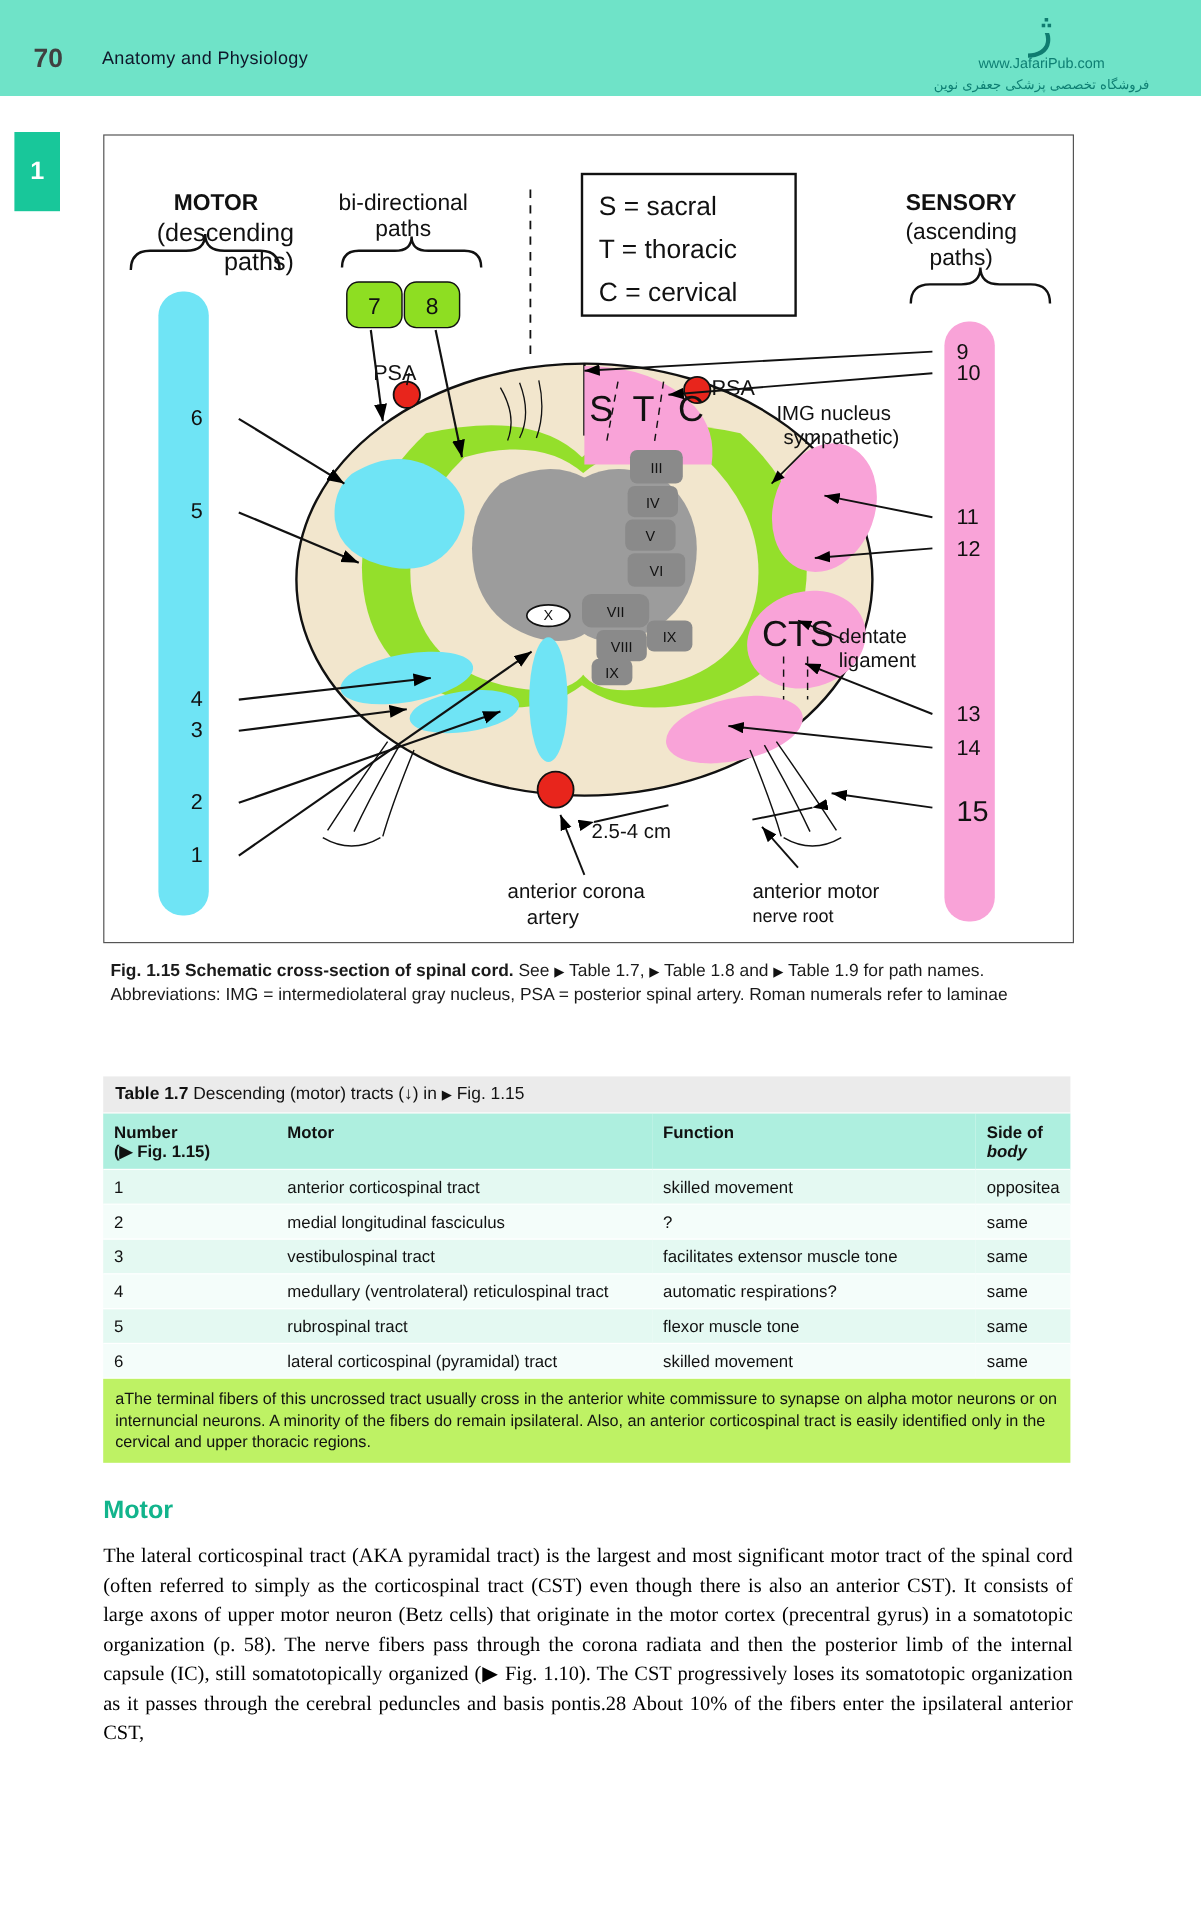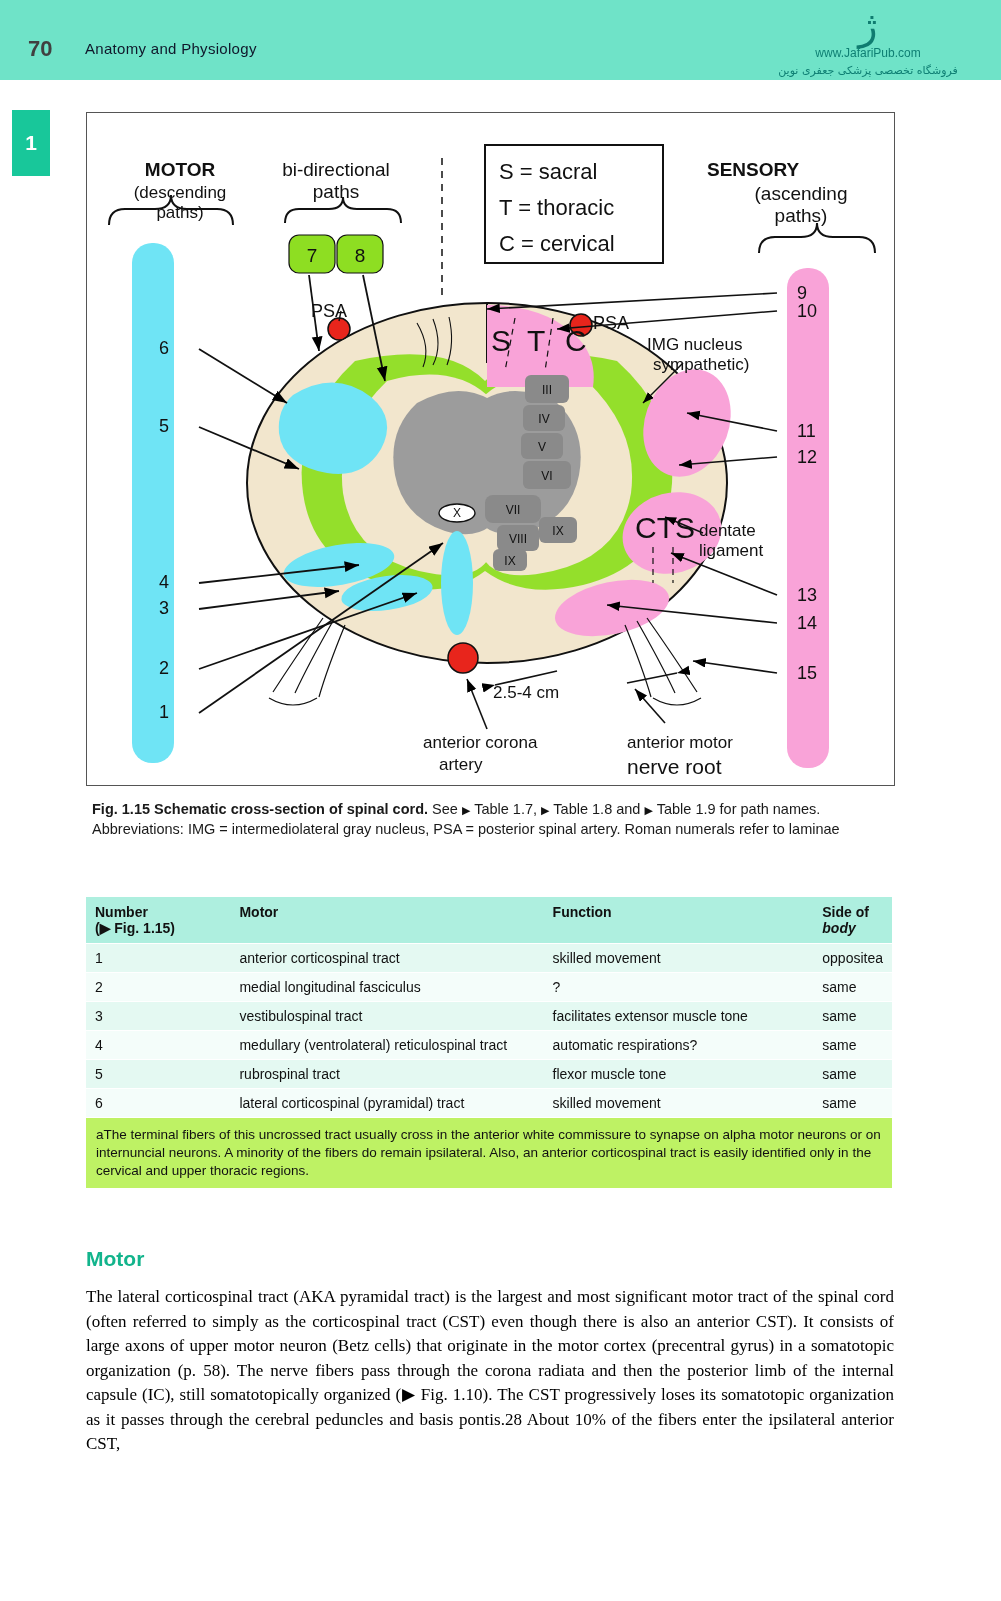--- a/index.html
+++ b/index.html
@@ -179,78 +179,84 @@
 
   <path d="M400,616 L380,566" stroke="#111" stroke-width="1.6" marker-end="url(#arr)"></path>
 
   <path d="M578,610 L548,576" stroke="#111" stroke-width="1.6" marker-end="url(#arr)"></path>
 
   <path d="M254,198 L252,208" stroke="#111" stroke-width="1.4"></path>
 </svg>
 
 <div style="position:absolute;left:0;top:0;width:805px;height:670px;font-family:'Liberation Sans',sans-serif;color:#111;">
   <div style="position:absolute;left:28px;top:46px;width:130px;text-align:center;font-size:19px;font-weight:bold;">MOTOR</div>
-  <div style="position:absolute;left:28px;top:70px;width:130px;text-align:center;font-size:17px;white-space:pre-line;">(descending
+  <div style="position:absolute;left:28px;top:70px;width:130px;text-align:right;font-size:21px;white-space:pre-line;">(descending
 paths)</div>
 
   <div style="position:absolute;left:182px;top:46px;width:134px;text-align:center;font-size:19px;white-space:pre-line;">bi-directional
 paths</div>
 
-  <div style="position:absolute;left:620px;top:46px;width:148px;font-size:19px;font-weight:bold;">SENSORY</div>
+  <div style="position:absolute;left:640px;top:46px;width:148px;text-align:center;font-size:19px;font-weight:bold;">SENSORY</div>
   <div style="position:absolute;left:640px;top:70px;width:148px;text-align:center;font-size:19px;white-space:pre-line;">(ascending
 paths)</div>
 
   <div style="position:absolute;left:224px;top:188px;font-size:18px;">PSA</div>
   <div style="position:absolute;left:506px;top:200px;font-size:18px;">PSA</div>
 
   <div style="position:absolute;left:560px;top:222px;font-size:17px;">IMG nucleus</div>
   <div style="position:absolute;left:566px;top:242px;font-size:17px;">sympathetic)</div>
 
   <div style="position:absolute;left:612px;top:408px;font-size:17px;">dentate</div>
   <div style="position:absolute;left:612px;top:428px;font-size:17px;">ligament</div>
 
   <div style="position:absolute;left:336px;top:620px;font-size:17px;">anterior corona</div>
   <div style="position:absolute;left:352px;top:642px;font-size:17px;">artery</div>
 
   <div style="position:absolute;left:540px;top:620px;font-size:17px;">anterior motor</div>
-  <div style="position:absolute;left:540px;top:642px;font-size:21px;">nerve root</div>
+  <div style="position:absolute;left:540px;top:642px;font-size:15px;">nerve root</div>
 
   <div style="position:absolute;left:406px;top:570px;font-size:17px;">2.5-4 cm</div>
 
   <div style="position:absolute;left:72px;top:225px;font-size:18px;">6</div>
   <div style="position:absolute;left:72px;top:303px;font-size:18px;">5</div>
   <div style="position:absolute;left:72px;top:459px;font-size:18px;">4</div>
   <div style="position:absolute;left:72px;top:485px;font-size:18px;">3</div>
   <div style="position:absolute;left:72px;top:545px;font-size:18px;">2</div>
   <div style="position:absolute;left:72px;top:589px;font-size:18px;">1</div>
 
   <div style="position:absolute;left:710px;top:170px;font-size:18px;">9</div>
   <div style="position:absolute;left:710px;top:188px;font-size:18px;">10</div>
   <div style="position:absolute;left:710px;top:308px;font-size:18px;">11</div>
   <div style="position:absolute;left:710px;top:334px;font-size:18px;">12</div>
   <div style="position:absolute;left:710px;top:472px;font-size:18px;">13</div>
   <div style="position:absolute;left:710px;top:500px;font-size:18px;">14</div>
-  <div style="position:absolute;left:710px;top:550px;font-size:18px;">15</div>
+  <div style="position:absolute;left:710px;top:550px;font-size:24px;">15</div>
 </div>
 </div>
 
 <div class="fig-caption">
   <span style="font-weight:bold">Fig. 1.15</span>
   <span style="font-weight:bold">Schematic cross-section of spinal cord.</span>
   <span>See</span>
   <span class="tri">▶</span>
   <span>Table 1.7,</span>
   <span class="tri">▶</span>
   <span>Table 1.8 and</span>
   <span class="tri">▶</span>
   <span>Table 1.9 for path names.</span>
   <div>Abbreviations: IMG = intermediolateral gray nucleus, PSA = posterior spinal artery. Roman numerals refer to laminae</div>
 </div>
 
 <div class="table-wrap">
+  <div class="tbl-title">
+    <b>Table 1.7</b>
+    <span>Descending (motor) tracts (↓) in</span>
+    <span class="tri">▶</span>
+    <span>Fig. 1.15</span>
+  </div>
   <table>
     <thead>
       <tr>
         <th class="col1">
           <span>Number</span><br>
           <span>(▶ Fig. 1.15)</span>
         </th>
         <th class="col2">Motor</th>
         <th class="col3">Function</th>
         <th class="col4">Side of <i>body</i></th>

